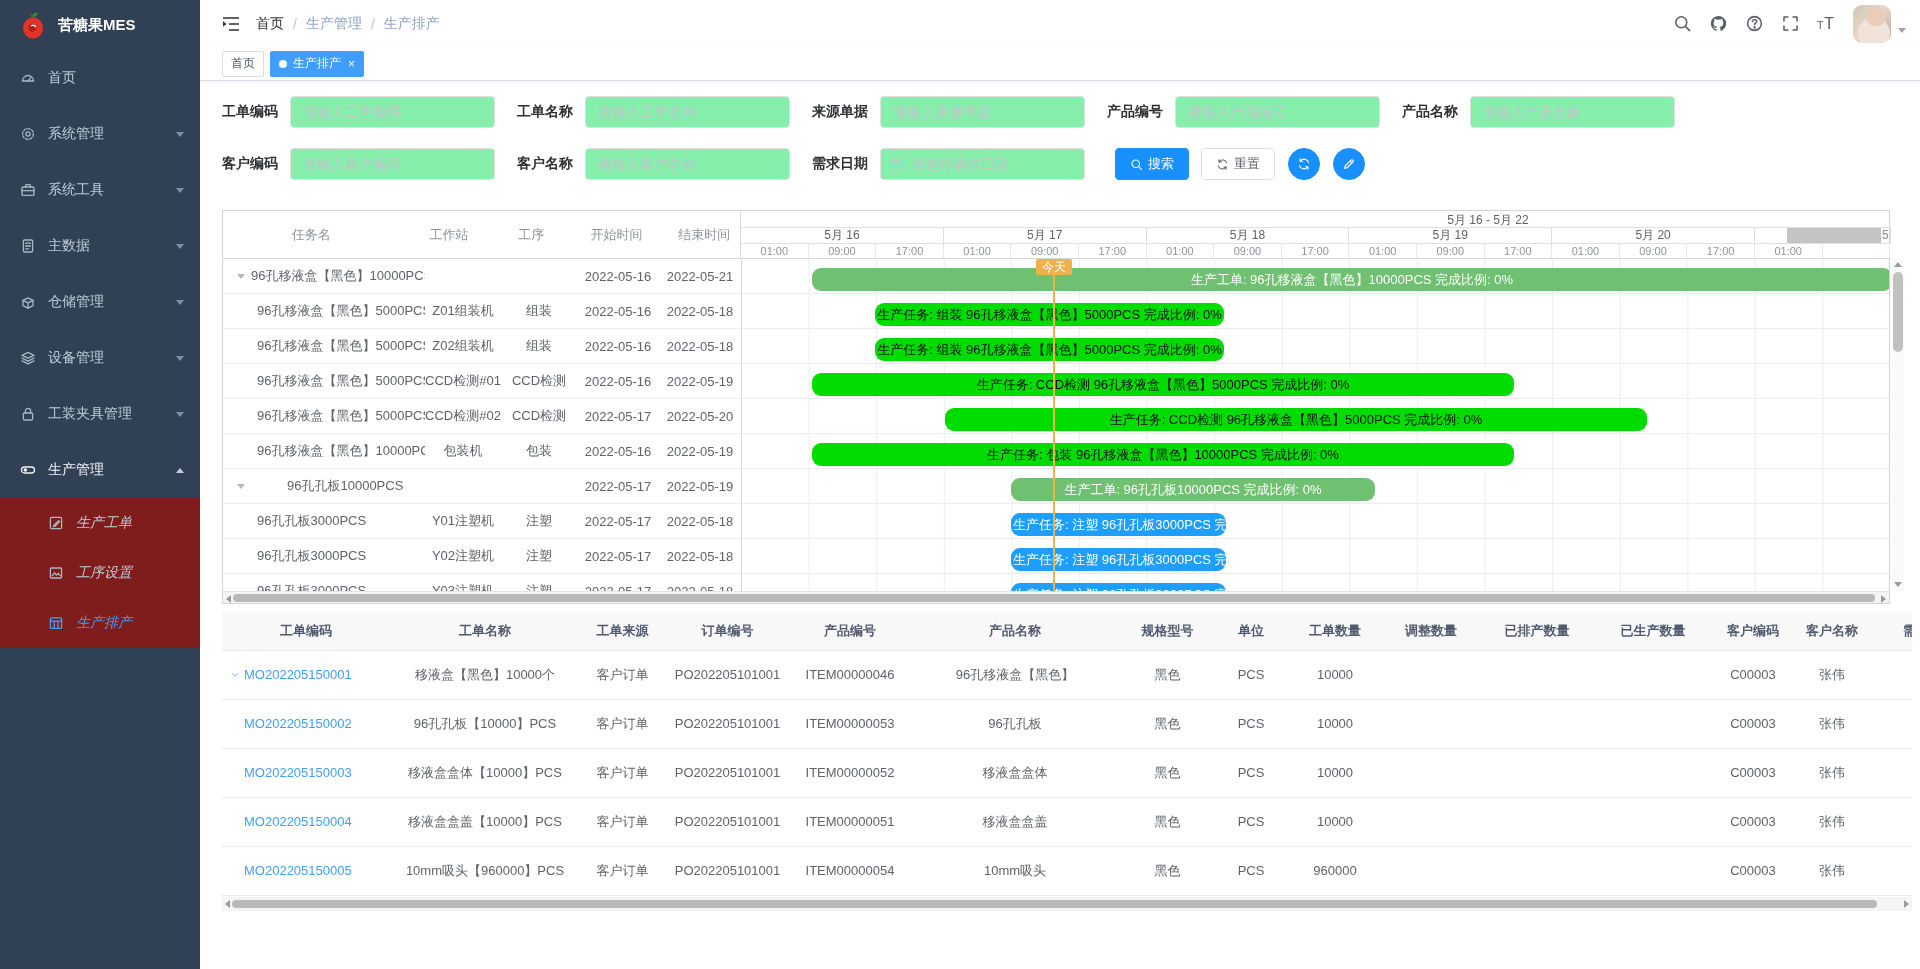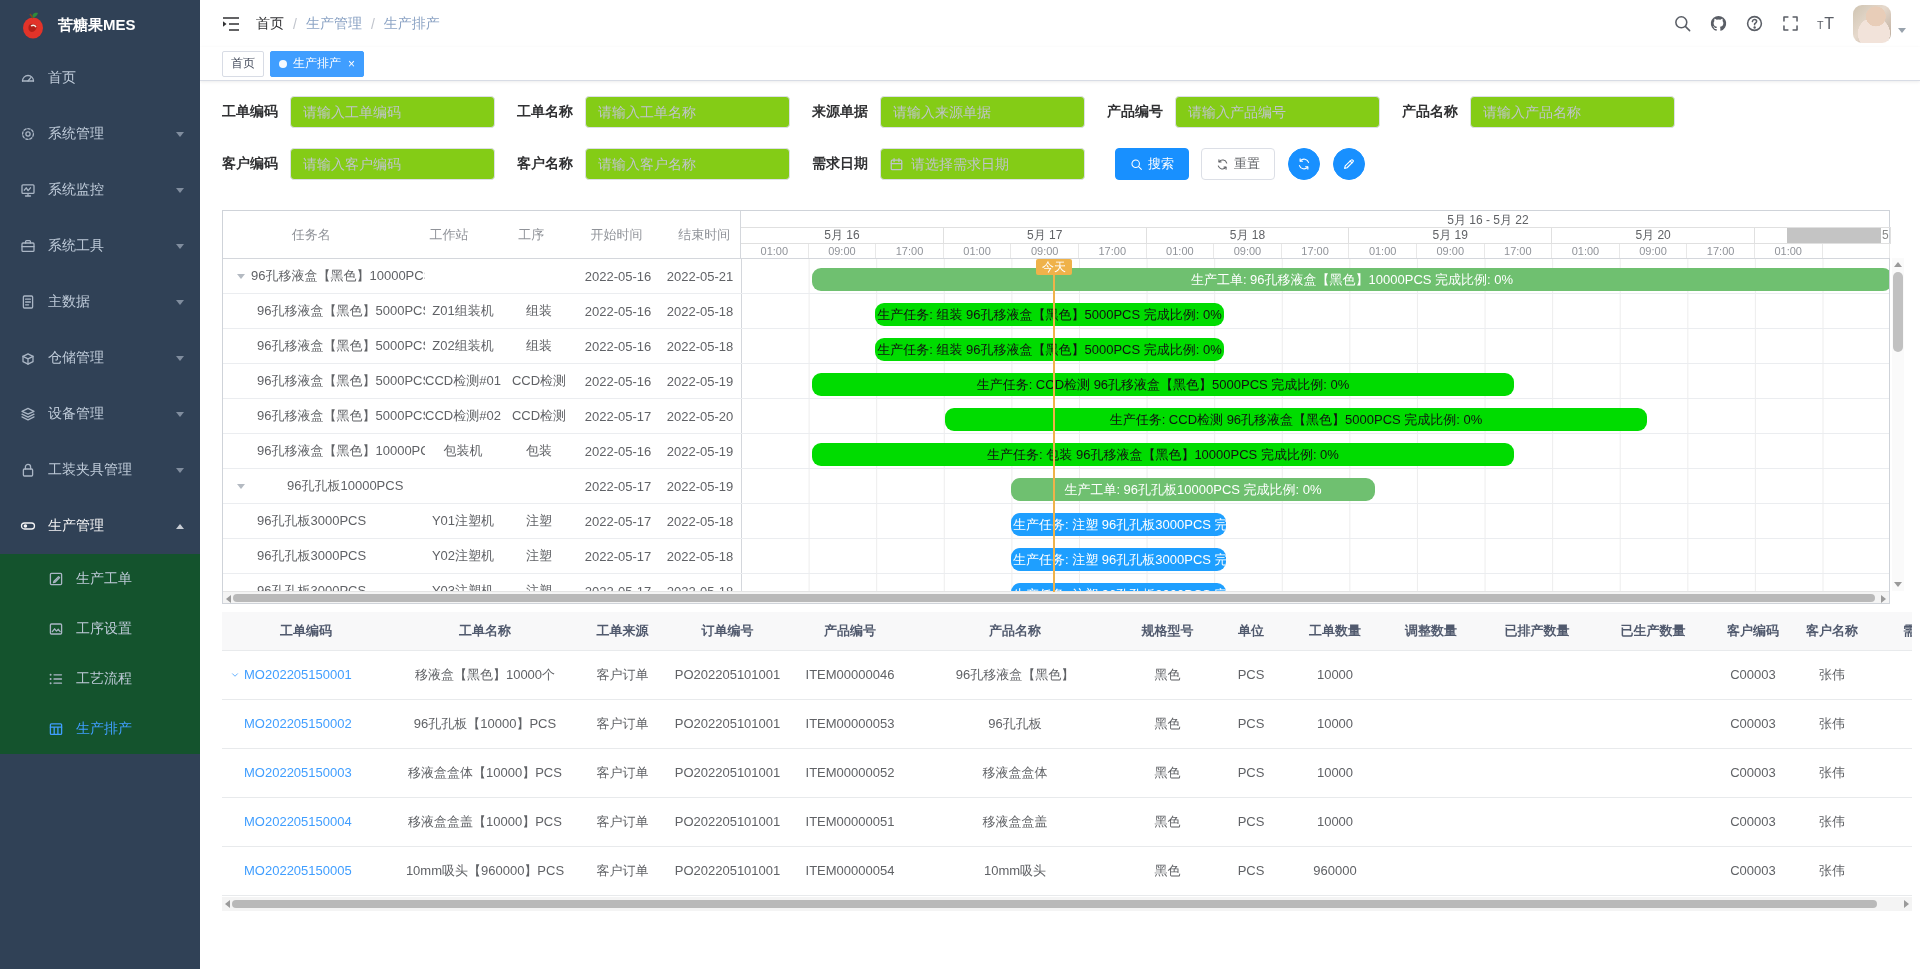--- a/index.html
+++ b/index.html
@@ -10,21 +10,21 @@
   
   .sidebar { position:absolute; left:0; top:0; width:200px; height:969px; background:#304156; z-index:5; }
   .logo { display:flex; align-items:center; height:50px; padding-left:18px; }
   .logo-icon { width:30px; height:30px; margin-right:10px; }
   .logo-title { color:#fff; font-weight:bold; font-size:15px; }
   .menu-item { display:flex; align-items:center; height:56px; padding:0 16px 0 20px; color:#bfcbd9; font-size:14px; cursor:pointer; }
   .menu-item .mi-icon { width:16px; height:16px; margin-right:12px; color:#aab6c5; flex:none; }
   .menu-item .mi-label { flex:1; white-space:nowrap; }
   .menu-item.expanded { color:#f4f4f5; }
   .menu-item.expanded .mi-icon { color:#f4f4f5; }
-  .submenu { background:#14532d; }
+  .submenu { background:#7f1d1d;font-style:italic; }
   .submenu .menu-item { height:50px; padding-left:48px; font-size:14px; }
   .menu-item.active { color:#409EFF; }
   .menu-item.active .mi-icon { color:#409EFF; }
   .mi-caret { width:9px; height:6px; flex:none; }
   .mi-caret.down { border-left:4px solid transparent; border-right:4px solid transparent; border-top:5px solid #808d9e; width:0; height:0; }
   .mi-caret.up { border-left:4px solid transparent; border-right:4px solid transparent; border-bottom:5px solid #c8cdd4; width:0; height:0; }
 
   
   .topbar { position:absolute; left:200px; top:0; width:1720px; height:47px; background:#fff; display:flex; align-items:center; }
   .hamburger { margin-left:22px; width:18px; height:16px; color:#303133; cursor:pointer; }
@@ -45,21 +45,21 @@
   .tag { display:inline-flex; align-items:center; height:26px; padding:0 8px; border:1px solid #d8dce5; background:#fff; color:#495060; font-size:12px; margin-right:6px; cursor:pointer; border-radius:2px; }
   .tag.active { background:#409EFF; border-color:#409EFF; color:#fff; }
   .tag .dot { width:8px; height:8px; border-radius:50%; background:rgba(255,255,255,.95); margin-right:6px; }
   .tag .x { margin-left:7px; font-size:12px; line-height:1; cursor:pointer; }
 
   
   .filters { position:absolute; left:222px; top:96px; width:1680px; }
   .f-row { display:flex; align-items:center; height:32px; margin-bottom:20px; }
   .f-field { display:flex; align-items:center; margin-right:22px; }
   .f-label { width:68px; font-size:14px; font-weight:bold; color:#303133; white-space:nowrap; }
-  .f-input { position:relative; width:205px; height:32px; border:1px solid #dcdfe6; border-radius:4px; background:#84cc16; display:flex; align-items:center; }
+  .f-input { position:relative; width:205px; height:32px; border:1px solid #dcdfe6; border-radius:4px; background:#86efac; display:flex; align-items:center; }
   .f-input input { border:none; outline:none; width:100%; height:100%; padding:0 12px; font-size:14px; color:#606266; background:transparent; font-family:inherit; }
   .f-input input::placeholder { color:#c0c4cc; }
   .f-input.with-ic input { padding-left:30px; }
   .f-cal { position:absolute; left:8px; top:8px; width:15px; height:15px; color:#c0c4cc; }
   .btn { display:inline-flex; align-items:center; justify-content:center; height:32px; border-radius:4px; font-size:13px; cursor:pointer; padding:0 14px; white-space:nowrap; }
   .btn .b-ic { width:13px; height:13px; margin-right:5px; }
   .btn-primary { background:#1890ff; color:#fff; border:1px solid #1890ff; margin-left:8px; }
   .btn-plain { background:#fff; color:#606266; border:1px solid #dcdfe6; margin-left:12px; }
   .btn-circle { width:32px; height:32px; border-radius:50%; background:#1890ff; color:#fff; border:1px solid #1890ff; padding:0; margin-left:13px; }
   .btn-circle .b-ic { margin:0; width:14px; height:14px; }
@@ -147,31 +147,20 @@
             <circle cx="8" cy="8" r="5.4" stroke-dasharray="2.4 1.7"></circle>
             <circle cx="8" cy="8" r="2.1"></circle>
           </svg>
         </span>
         <span class="mi-label">系统管理</span>
         <span class="mi-caret down"></span>
       </div>
       <div class="menu-item">
         <span class="mi-icon">
           <svg viewBox="0 0 16 16" fill="none" stroke="currentColor" stroke-width="1.3" stroke-linecap="round" stroke-linejoin="round">
-            <rect x="2" y="2.8" width="12" height="8.6" rx="1"></rect>
-            <path d="M5.5 14h5M8 11.6V14"></path>
-            <path d="M4.3 8.2l1.9-2.4 1.9 2.8 2.4-2.8"></path>
-          </svg>
-        </span>
-        <span class="mi-label">系统监控</span>
-        <span class="mi-caret down"></span>
-      </div>
-      <div class="menu-item">
-        <span class="mi-icon">
-          <svg viewBox="0 0 16 16" fill="none" stroke="currentColor" stroke-width="1.3" stroke-linecap="round" stroke-linejoin="round">
             <rect x="2" y="5" width="12" height="8.4" rx="1"></rect>
             <path d="M5.6 5V3.6a1 1 0 0 1 1-1h2.8a1 1 0 0 1 1 1V5"></path>
             <path d="M2 8.6h12"></path>
           </svg>
         </span>
         <span class="mi-label">系统工具</span>
         <span class="mi-caret down"></span>
       </div>
       <div class="menu-item">
         <span class="mi-icon">
@@ -235,29 +224,20 @@
           <span class="mi-label">生产工单</span>
         </div>
         <div class="menu-item sub">
           <span class="mi-icon">
             <svg viewBox="0 0 16 16" fill="none" stroke="currentColor" stroke-width="1.3" stroke-linecap="round" stroke-linejoin="round">
               <rect x="2.4" y="3" width="11.2" height="10" rx="1"></rect>
               <path d="M4.3 10.6l2.3-2.8 1.9 2.3 1.8-1.8 1.9 2.3"></path>
             </svg>
           </span>
           <span class="mi-label">工序设置</span>
-        </div>
-        <div class="menu-item sub">
-          <span class="mi-icon">
-            <svg viewBox="0 0 16 16" fill="none" stroke="currentColor" stroke-width="1.3" stroke-linecap="round" stroke-linejoin="round">
-              <path d="M6 3.8h7.5M6 8h7.5M6 12.2h7.5"></path>
-              <path d="M2.6 3.8h.01M2.6 8h.01M2.6 12.2h.01" stroke-width="2"></path>
-            </svg>
-          </span>
-          <span class="mi-label">工艺流程</span>
         </div>
         <div class="menu-item sub active">
           <span class="mi-icon">
             <svg viewBox="0 0 16 16" fill="none" stroke="currentColor" stroke-width="1.3" stroke-linecap="round" stroke-linejoin="round">
               <rect x="2.4" y="2.8" width="11.2" height="10.6" rx="1"></rect>
               <path d="M2.4 6.2h11.2M6.2 6.2v7.2M9.9 6.2v7.2"></path>
             </svg>
           </span>
           <span class="mi-label">生产排产</span>
         </div>

